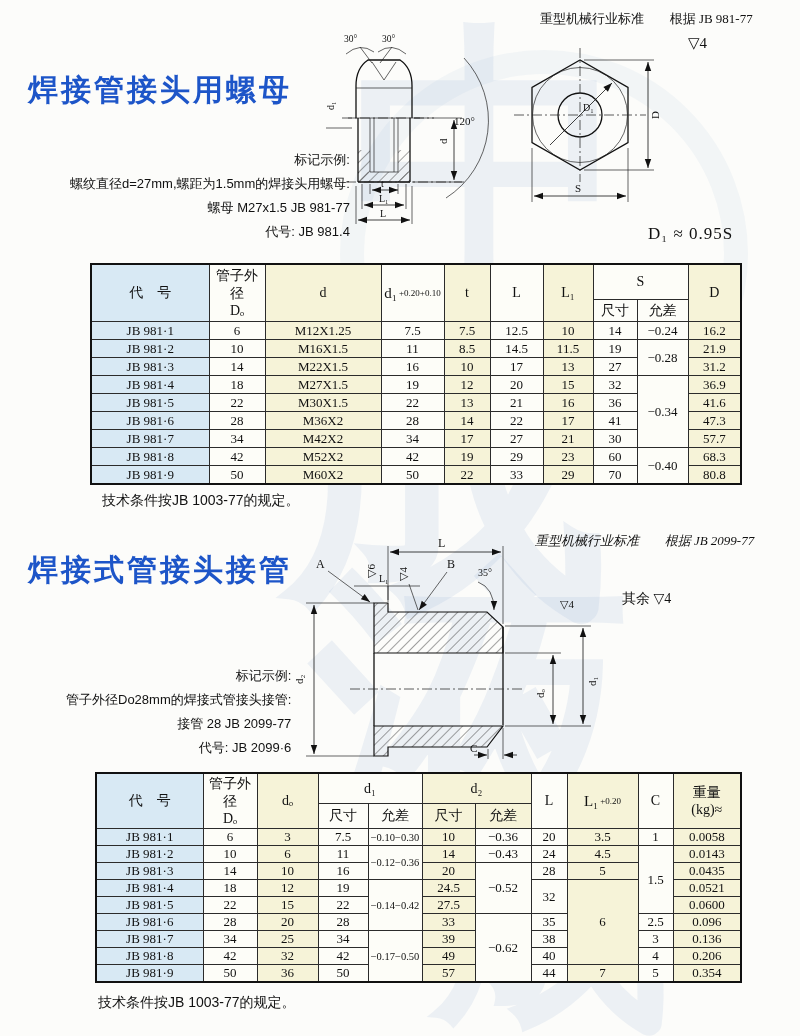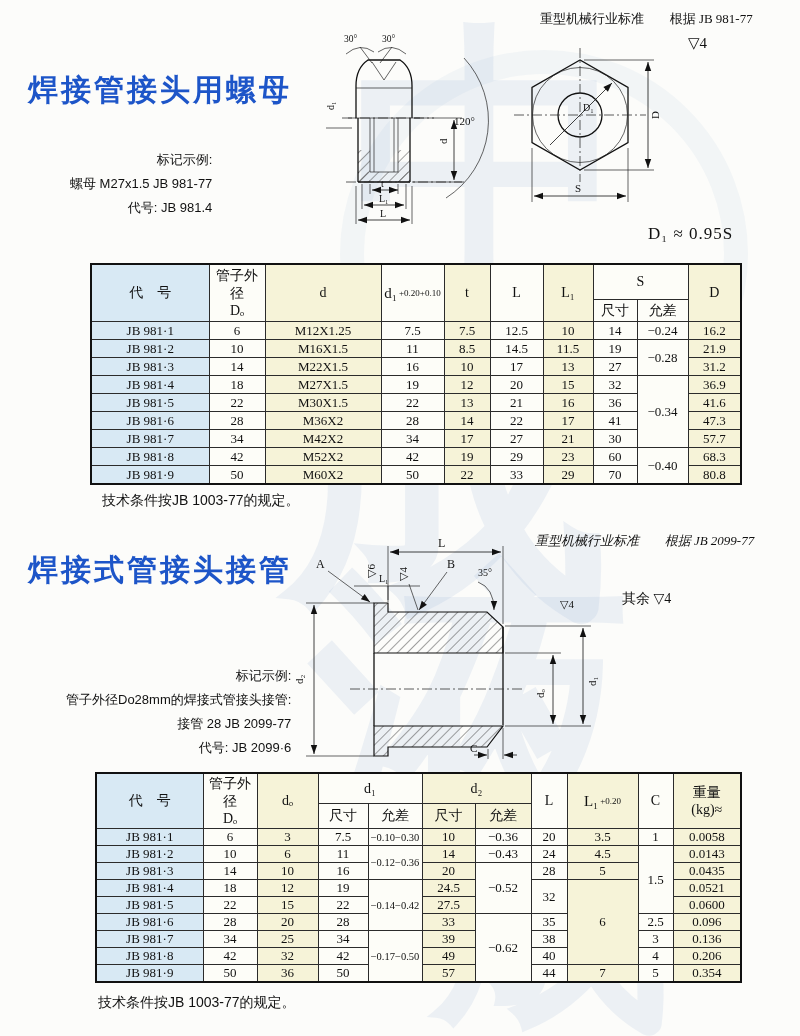--- a/index.html
+++ b/index.html
@@ -138,20 +138,21 @@
     <path class="thin" d="M262,30 H332 M262,140 H332"></path>
     <line class="dim" x1="326" y1="32" x2="326" y2="138" marker-start="url(#arr)" marker-end="url(#arr)"></line>
     <text x="337" y="89" font-size="11" transform="rotate(-90 337 89)">D</text>
     <path class="thin" d="M210,118 V172 M306,118 V172"></path>
     <line class="dim" x1="212" y1="166" x2="304" y2="166" marker-start="url(#arr)" marker-end="url(#arr)"></line>
     <text x="253" y="162" font-size="11">S</text>
   </svg>
 
   <div class="example ex1pos">
     <div>标记示例:</div>
+    <div class="ind">螺纹直径d=27mm,螺距为1.5mm的焊接头用螺母:</div>
     <div class="ind">螺母 M27x1.5 JB 981-77</div>
     <div class="ind">代号: JB 981.4</div>
   </div>
 
   <div class="formula">D₁ ≈ 0.95S</div>
 
   <div class="tbl tbl1pos t1">
       <table>
         <colgroup>
           <col style="width: 118px;">

